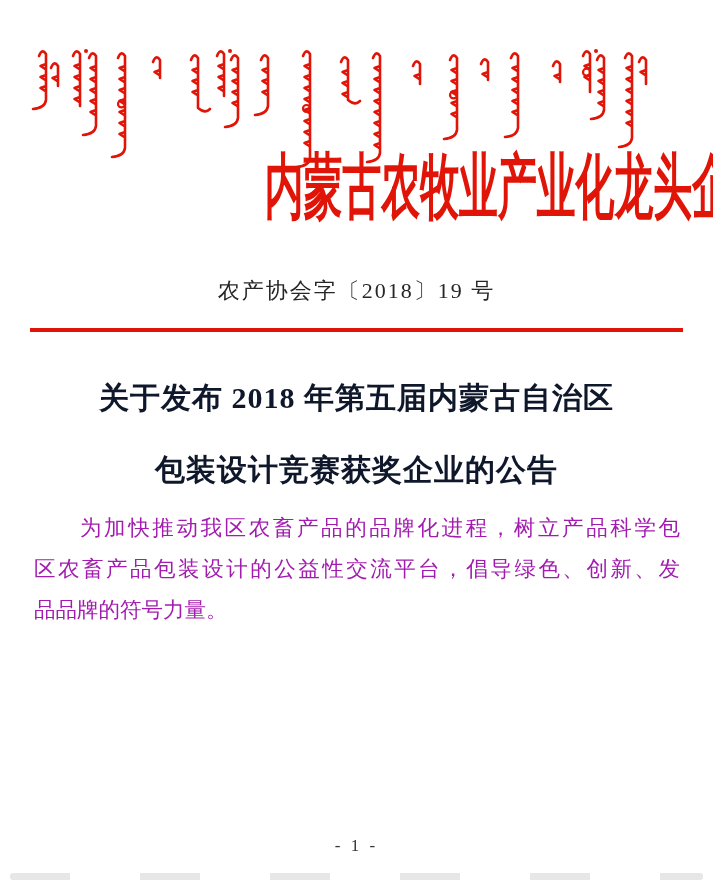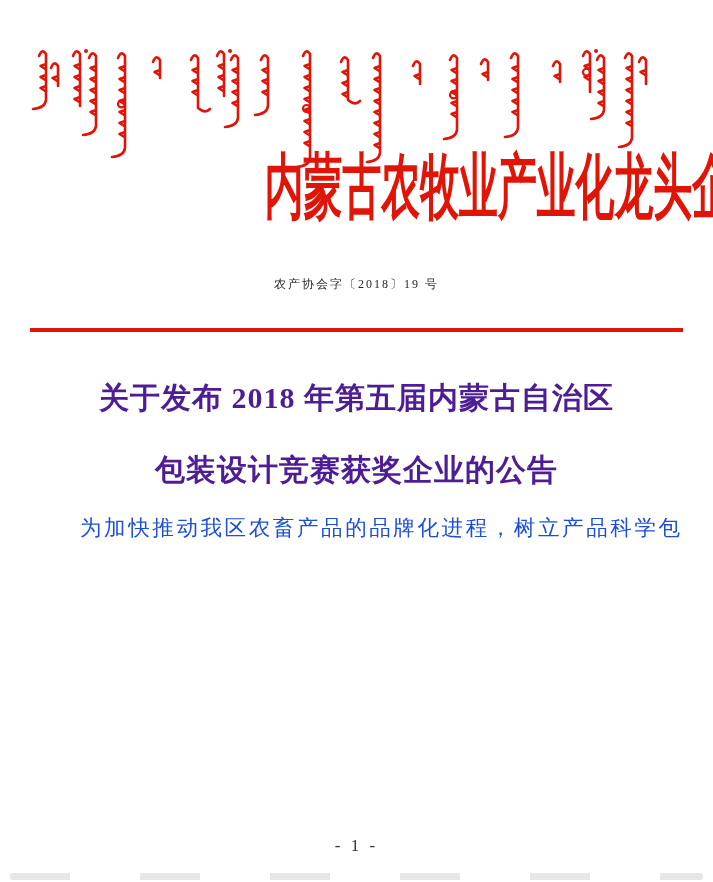--- a/index.html
+++ b/index.html
@@ -41,52 +41,52 @@
     transform: scale(0.555, 1.02);
     transform-origin: center center;
     white-space: nowrap;
   }
   .doc-number {
     position: absolute;
     top: 276px;
     left: 0;
     width: 713px;
     text-align: center;
-    font-size: 12px;
+    font-size: 22px;
     letter-spacing: 2px;
     color: #262626;
   }
   .red-rule {
     position: absolute;
     top: 328px;
     left: 30px;
     width: 653px;
     height: 4px;
     background: var(--red);
   }
   .doc-heading {
     position: absolute;
     left: 0;
     width: 713px;
     text-align: center;
     font-size: 30px;
     font-weight: bold;
     letter-spacing: 1px;
-    color: #4c1d95;
+    color: #0f172a;
     white-space: nowrap;
   }
   .doc-heading.line1 { top: 378px; }
   .doc-heading.line2 { top: 450px; }
   .body-block {
     position: absolute;
     top: 508px;
     left: 34px;
     width: 646px;
     font-size: 21.5px;
-    color: #1d4ed8;
+    color: #a21caf;
   }
   .body-line {
     height: 40.8px;
     line-height: 40.8px;
     text-align: justify;
     text-align-last: justify;
     overflow: hidden;
   }
   .body-line.first { text-indent: 46px; }
   .body-line.last { text-align-last: left; }
@@ -156,18 +156,20 @@
   <div class="doc-number">农产协会字〔2018〕19 号</div>
 
   <div class="red-rule"></div>
 
   <div class="doc-heading line1">关于发布 2018 年第五届内蒙古自治区</div>
 
   <div class="doc-heading line2">包装设计竞赛获奖企业的公告</div>
 
   <div class="body-block">
     <div class="body-line first">为加快推动我区农畜产品的品牌化进程，树立产品科学包</div>
+    <div class="body-line">区农畜产品包装设计的公益性交流平台，倡导绿色、创新、发</div>
+    <div class="body-line last">品品牌的符号力量。</div>
   </div>
 
   <div class="page-number">- 1 -</div>
 
   <div class="scan-smudge"></div>
 </div>
 
 </body></html>

